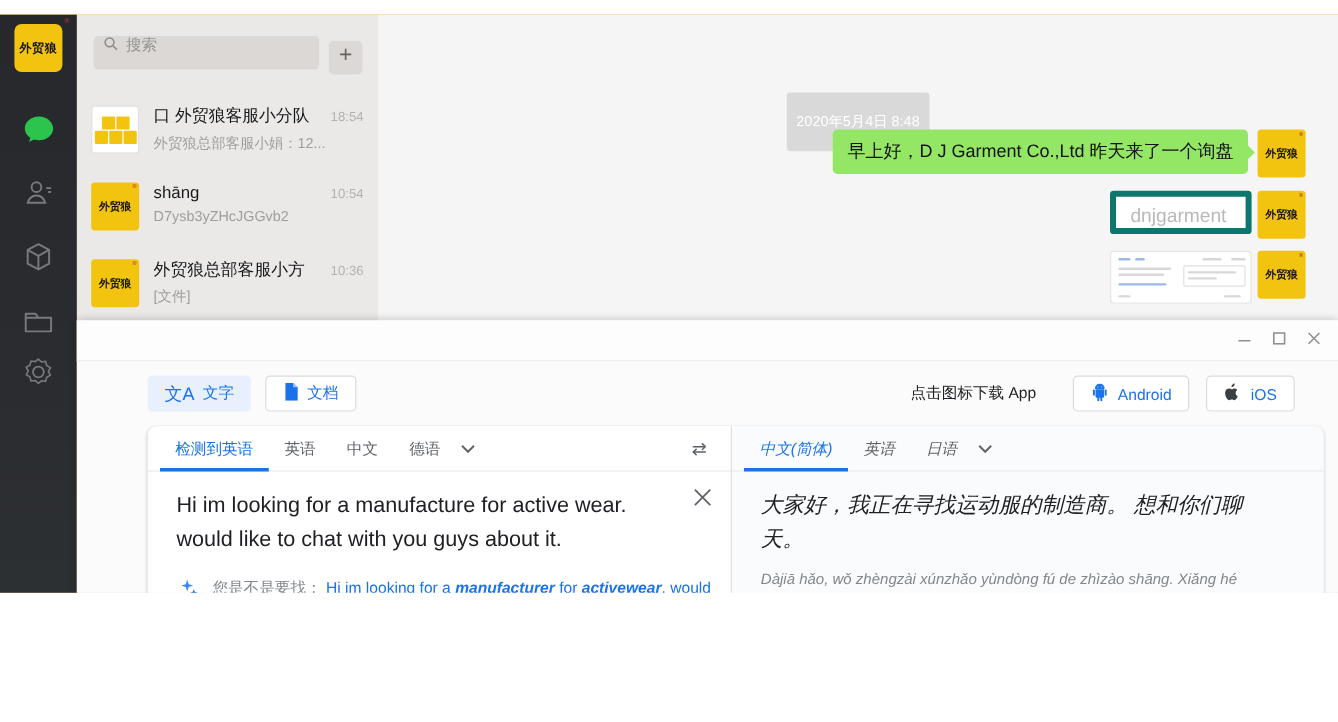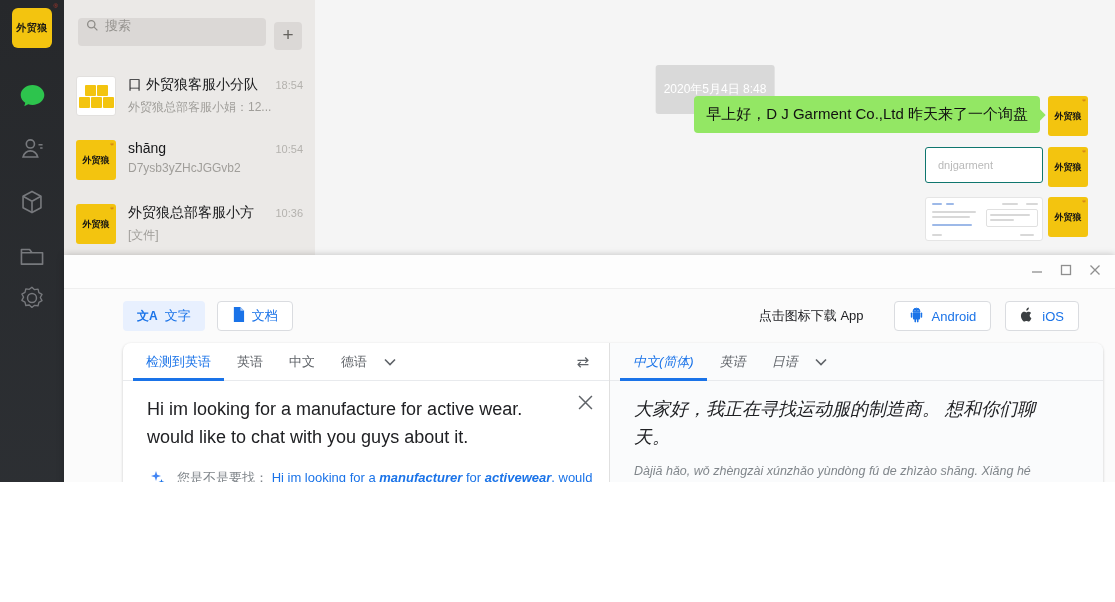--- a/index.html
+++ b/index.html
@@ -1,18 +1,18 @@
 <!DOCTYPE html>
 <html><head>
 <meta charset="utf-8">
 <style>
   * { margin:0; padding:0; box-sizing:border-box; }
   html,body { width:1115px; height:602px; overflow:hidden; }
   body { font-family:"Liberation Sans","DejaVu Sans",sans-serif; }
-  #app { position:relative; width:1115px; height:482px; background:#fdba74; overflow:hidden; }
+  #app { position:relative; width:1115px; height:482px; background:#fdba74; overflow:hidden;margin-top:12px; }
 
   
   .sidebar { position:absolute; left:0; top:0; width:64px; height:602px;
     background:linear-gradient(180deg,#26282b 0%,#2e3135 100%); z-index:5; }
   .logo { position:absolute; left:12px; top:8px; width:40px; height:40px; background:#f3c40f;
     border-radius:6px; display:flex; align-items:center; justify-content:center; }
   .logo-inner { position:relative; font-family:"Liberation Serif","DejaVu Serif",serif;
     font-weight:bold; font-size:10px; color:#141414; letter-spacing:0.5px; }
   .logo-reg { position:absolute; top:-5px; right:-6px; font-size:6px; color:#c0392b; }
   .nav-ic { position:absolute; left:0; width:64px; height:40px; display:flex;
@@ -59,21 +59,21 @@
   .more-btn { position:absolute; top:28px; right:20px; font-size:16px; font-weight:bold;
     color:#4a4a4a; letter-spacing:2px; cursor:pointer; }
   .date-pill { position:absolute; left:50%; transform:translateX(-50%); top:65px;
     background:#d9d9d9; color:#ffffff; font-size:12px; padding:16px 8px; border-radius:3px; }
   .bubble { position:absolute; right:75px; top:96px; background:#93e764; border-radius:4px;
     padding:9px 12px; font-size:15px; color:#111; }
   .bubble .tail { position:absolute; right:-4px; top:15px; width:8px; height:8px; background:#93e764;
     transform:rotate(45deg); }
   .msg-avatar { position:absolute; left:733px; width:40px; height:40px; border-radius:3px; }
   .card-msg { position:absolute; left:610px; top:147px; width:118px; height:36px; background:#fff;
-    border:1px solid #0f766e; border-radius:3px; font-size:11px; color:#b9b9b9; line-height:34px;
+    border:5px solid #0f766e; border-radius:3px; font-size:16px; color:#b9b9b9; line-height:34px;
     padding-left:12px; }
   .thumb-msg { position:absolute; left:610px; top:197px; width:118px; height:44px; background:#fff;
     border:1px solid #e5e5e5; border-radius:3px; overflow:hidden; }
   .t-line { position:absolute; background:#d8d8d8; height:2px; border-radius:1px; }
   .t-blue { background:#9db9e8; }
   .t-box { position:absolute; border:1px solid #e0e0e0; border-radius:2px; background:#fff; }
 
   
   .translator { position:absolute; left:64px; top:255px; width:1051px; height:347px;
     background:#fbfbfb; box-shadow:0 0 7px rgba(0,0,0,0.22); z-index:10; }
@@ -302,21 +302,21 @@
         <div class="wc-btn">
           <svg width="12" height="12" viewBox="0 0 12 12">
               <path d="M1.5 1.5l9 9M10.5 1.5l-9 9" stroke="#8f8f8f" stroke-width="1.3"></path>
             </svg>
         </div>
       </div>
     </div>
 
     <div class="tr-toolbar">
       <div class="gbtn active">
-        <span style="font-size:12px;font-weight:bold;">文A</span>
+        <span style="font-size:15px;font-weight:normal;">文A</span>
         <span>文字</span>
       </div>
       <div class="gbtn outline">
         <span>
           <svg width="13" height="15" viewBox="0 0 14 16">
               <path fill="#1a73e8" d="M2 0h7l4 4v12H2z"></path>
               <path fill="#a9c8f5" d="M9 0l4 4H9z"></path>
             </svg>
         </span>
         <span>文档</span>

